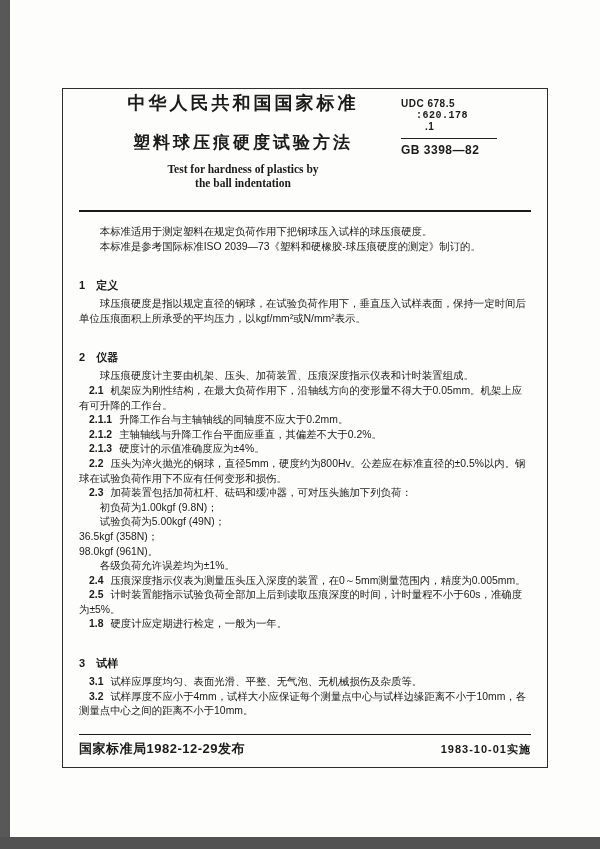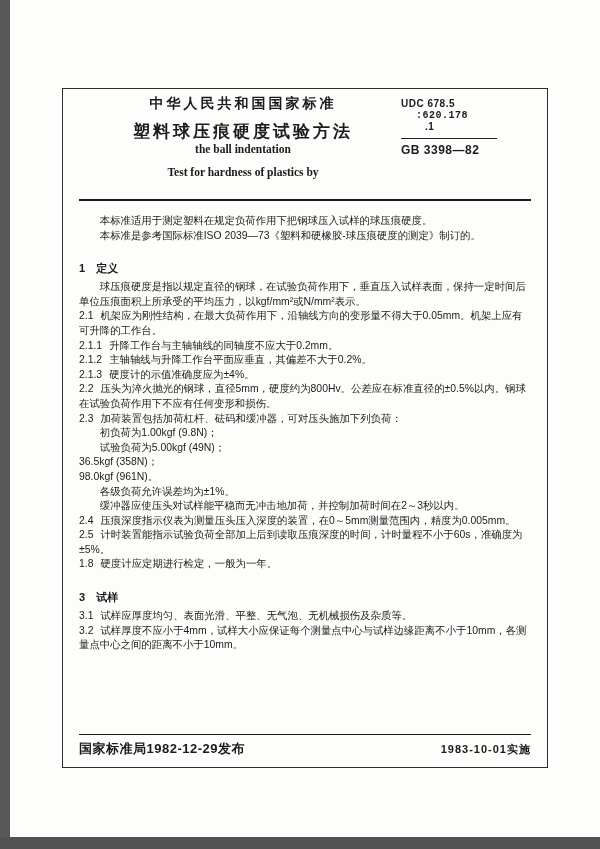--- a/index.html
+++ b/index.html
@@ -16,40 +16,40 @@
   .frame {
     position: absolute; left: 62px; top: 88px;
     width: 484px; height: 678px;
     border: 1px solid #2e2e2e;
     background: #fdfdfb;
   }
   .content { box-sizing: border-box; padding: 7px 16px 0 16px; height: 100%; overflow: hidden; }
 
   .header { display: flex; }
   .header-left { flex: 1; text-align: center; padding-left: 14px; }
-  .org { font-size: 14px; font-weight: bold; letter-spacing: 3px; line-height: 15px; }
-  .title { font-size: 17px; font-weight: bold; letter-spacing: 3px; margin-top: 10px; line-height: 21px; }
+  .org { font-size: 18px; font-weight: bold; letter-spacing: 3px; line-height: 15px; }
+  .title { font-size: 17px; font-weight: bold; letter-spacing: 3px; margin-top: 21px; line-height: 21px; }
   .en { font-family: "Liberation Serif", "DejaVu Serif", serif; font-size: 11.5px; font-weight: bold; line-height: 14px; }
   .en-first { margin-top: 9px; }
   .header-right { flex: none; width: 96px; margin-right: 34px; padding-top: 2px; margin-left: 8px; }
   .udc { font-size: 10px; font-weight: bold; line-height: 11.5px; letter-spacing: 0.5px; }
   .udc-i1 { padding-left: 15px; font-family: Liberation Mono, monospace; }
   .udc-i2 { padding-left: 24px; }
   .udc-rule { border-top: 1px solid #222; margin: 5px 0 4px 0; width: 96px; }
   .code { font-size: 12px; font-weight: bold; letter-spacing: 0.5px; white-space: nowrap; }
 
   .thick-rule { border-top: 2.5px solid #1a1a1a; margin-top: 20px; }
 
   .body { margin-top: 13px; font-size: 10.4px; line-height: 14.6px; }
   .body p { margin: 0; }
   .indent { text-indent: 2em; }
   .load-deep { margin-left: 7em; }
-  .body p.sec { margin: 18px 0 4px 0; font-weight: bold; font-size: 11px; line-height: 15px; }
+  .body p.sec { margin: 24px 0 4px 0; font-weight: bold; font-size: 11px; line-height: 15px; }
   .sno { margin-right: 11px; }
-  .cno { font-weight: normal; margin-right: 7px; }
+  .cno { font-weight: bold; margin-right: 7px; margin-left: 10px; }
   .note { font-size: 9.6px; text-indent: 2.2em; }
 
   .footer { position: absolute; left: 16px; right: 16px; bottom: 9px; }
   .footer-rule { border-top: 1.5px solid #1a1a1a; }
   .footer-row { display: flex; justify-content: space-between; align-items: baseline; margin-top: 5px; }
   .issued { font-size: 13px; font-weight: bold; letter-spacing: 0.5px; }
   .effective { font-size: 11px; font-weight: bold; letter-spacing: 1px; }
 </style>
 </head>
 <body>
@@ -58,55 +58,56 @@
   <div class="edge-left"></div>
   <div class="edge-bottom"></div>
 
   <div class="frame">
     <div class="content">
 
       <div class="header">
         <div class="header-left">
           <div class="org">中华人民共和国国家标准</div>
           <div class="title">塑料球压痕硬度试验方法</div>
+          <div class="en en-first">Test for hardness of plastics by</div>
           <div class="en">the ball indentation</div>
-          <div class="en en-first">Test for hardness of plastics by</div>
         </div>
         <div class="header-right">
           <div class="udc">UDC 678.5</div>
           <div class="udc udc-i1">:620.178</div>
           <div class="udc udc-i2">.1</div>
           <div class="udc-rule"></div>
           <div class="code">GB 3398—82</div>
         </div>
       </div>
 
       <div class="thick-rule"></div>
 
       <div class="body">
         <p class="indent">本标准适用于测定塑料在规定负荷作用下把钢球压入试样的球压痕硬度。</p>
         <p class="indent">本标准是参考国际标准ISO 2039—73《塑料和硬橡胶-球压痕硬度的测定》制订的。</p>
 
         <p class="sec"><span class="sno">1</span><span>定义</span></p>
         <p class="indent">球压痕硬度是指以规定直径的钢球，在试验负荷作用下，垂直压入试样表面，保持一定时间后单位压痕面积上所承受的平均压力，以kgf/mm²或N/mm²表示。</p>
 
+        <p class="sec"><span class="sno">2</span><span>仪器</span></p>
+        <p class="indent">球压痕硬度计主要由机架、压头、加荷装置、压痕深度指示仪表和计时装置组成。</p>
 
         <p class="clause"><span class="cno">2.1</span><span>机架应为刚性结构，在最大负荷作用下，沿轴线方向的变形量不得大于0.05mm。机架上应有可升降的工作台。</span></p>
         <p class="clause"><span class="cno">2.1.1</span><span>升降工作台与主轴轴线的同轴度不应大于0.2mm。</span></p>
         <p class="clause"><span class="cno">2.1.2</span><span>主轴轴线与升降工作台平面应垂直，其偏差不大于0.2%。</span></p>
         <p class="clause"><span class="cno">2.1.3</span><span>硬度计的示值准确度应为±4%。</span></p>
         <p class="clause"><span class="cno">2.2</span><span>压头为淬火抛光的钢球，直径5mm，硬度约为800Hv。公差应在标准直径的±0.5%以内。钢球在试验负荷作用下不应有任何变形和损伤。</span></p>
         <p class="clause"><span class="cno">2.3</span><span>加荷装置包括加荷杠杆、砝码和缓冲器，可对压头施加下列负荷：</span></p>
 
         <p class="indent">初负荷为1.00kgf (9.8N)；</p>
         <p class="indent">试验负荷为5.00kgf (49N)；</p>
         <p class="load-deep">36.5kgf (358N)；</p>
         <p class="load-deep">98.0kgf (961N)。</p>
         <p class="indent">各级负荷允许误差均为±1%。</p>
-        <p class="indent">缓冲器应使压头对试样能平稳而无冲击地加荷，并控制加荷时间在2～3秒以内。</p>
 
         <p class="clause"><span class="cno">2.4</span><span>压痕深度指示仪表为测量压头压入深度的装置，在0～5mm测量范围内，精度为0.005mm。</span></p>
         <p class="clause"><span class="cno">2.5</span><span>计时装置能指示试验负荷全部加上后到读取压痕深度的时间，计时量程不小于60s，准确度为±5%。</span></p>
         <p class="clause"><span class="cno">1.8</span><span>硬度计应定期进行检定，一般为一年。</span></p>
 
         <p class="sec"><span class="sno">3</span><span>试样</span></p>
         <p class="clause"><span class="cno">3.1</span><span>试样应厚度均匀、表面光滑、平整、无气泡、无机械损伤及杂质等。</span></p>
         <p class="clause"><span class="cno">3.2</span><span>试样厚度不应小于4mm，试样大小应保证每个测量点中心与试样边缘距离不小于10mm，各测量点中心之间的距离不小于10mm。</span></p>
       </div>
     </div>

